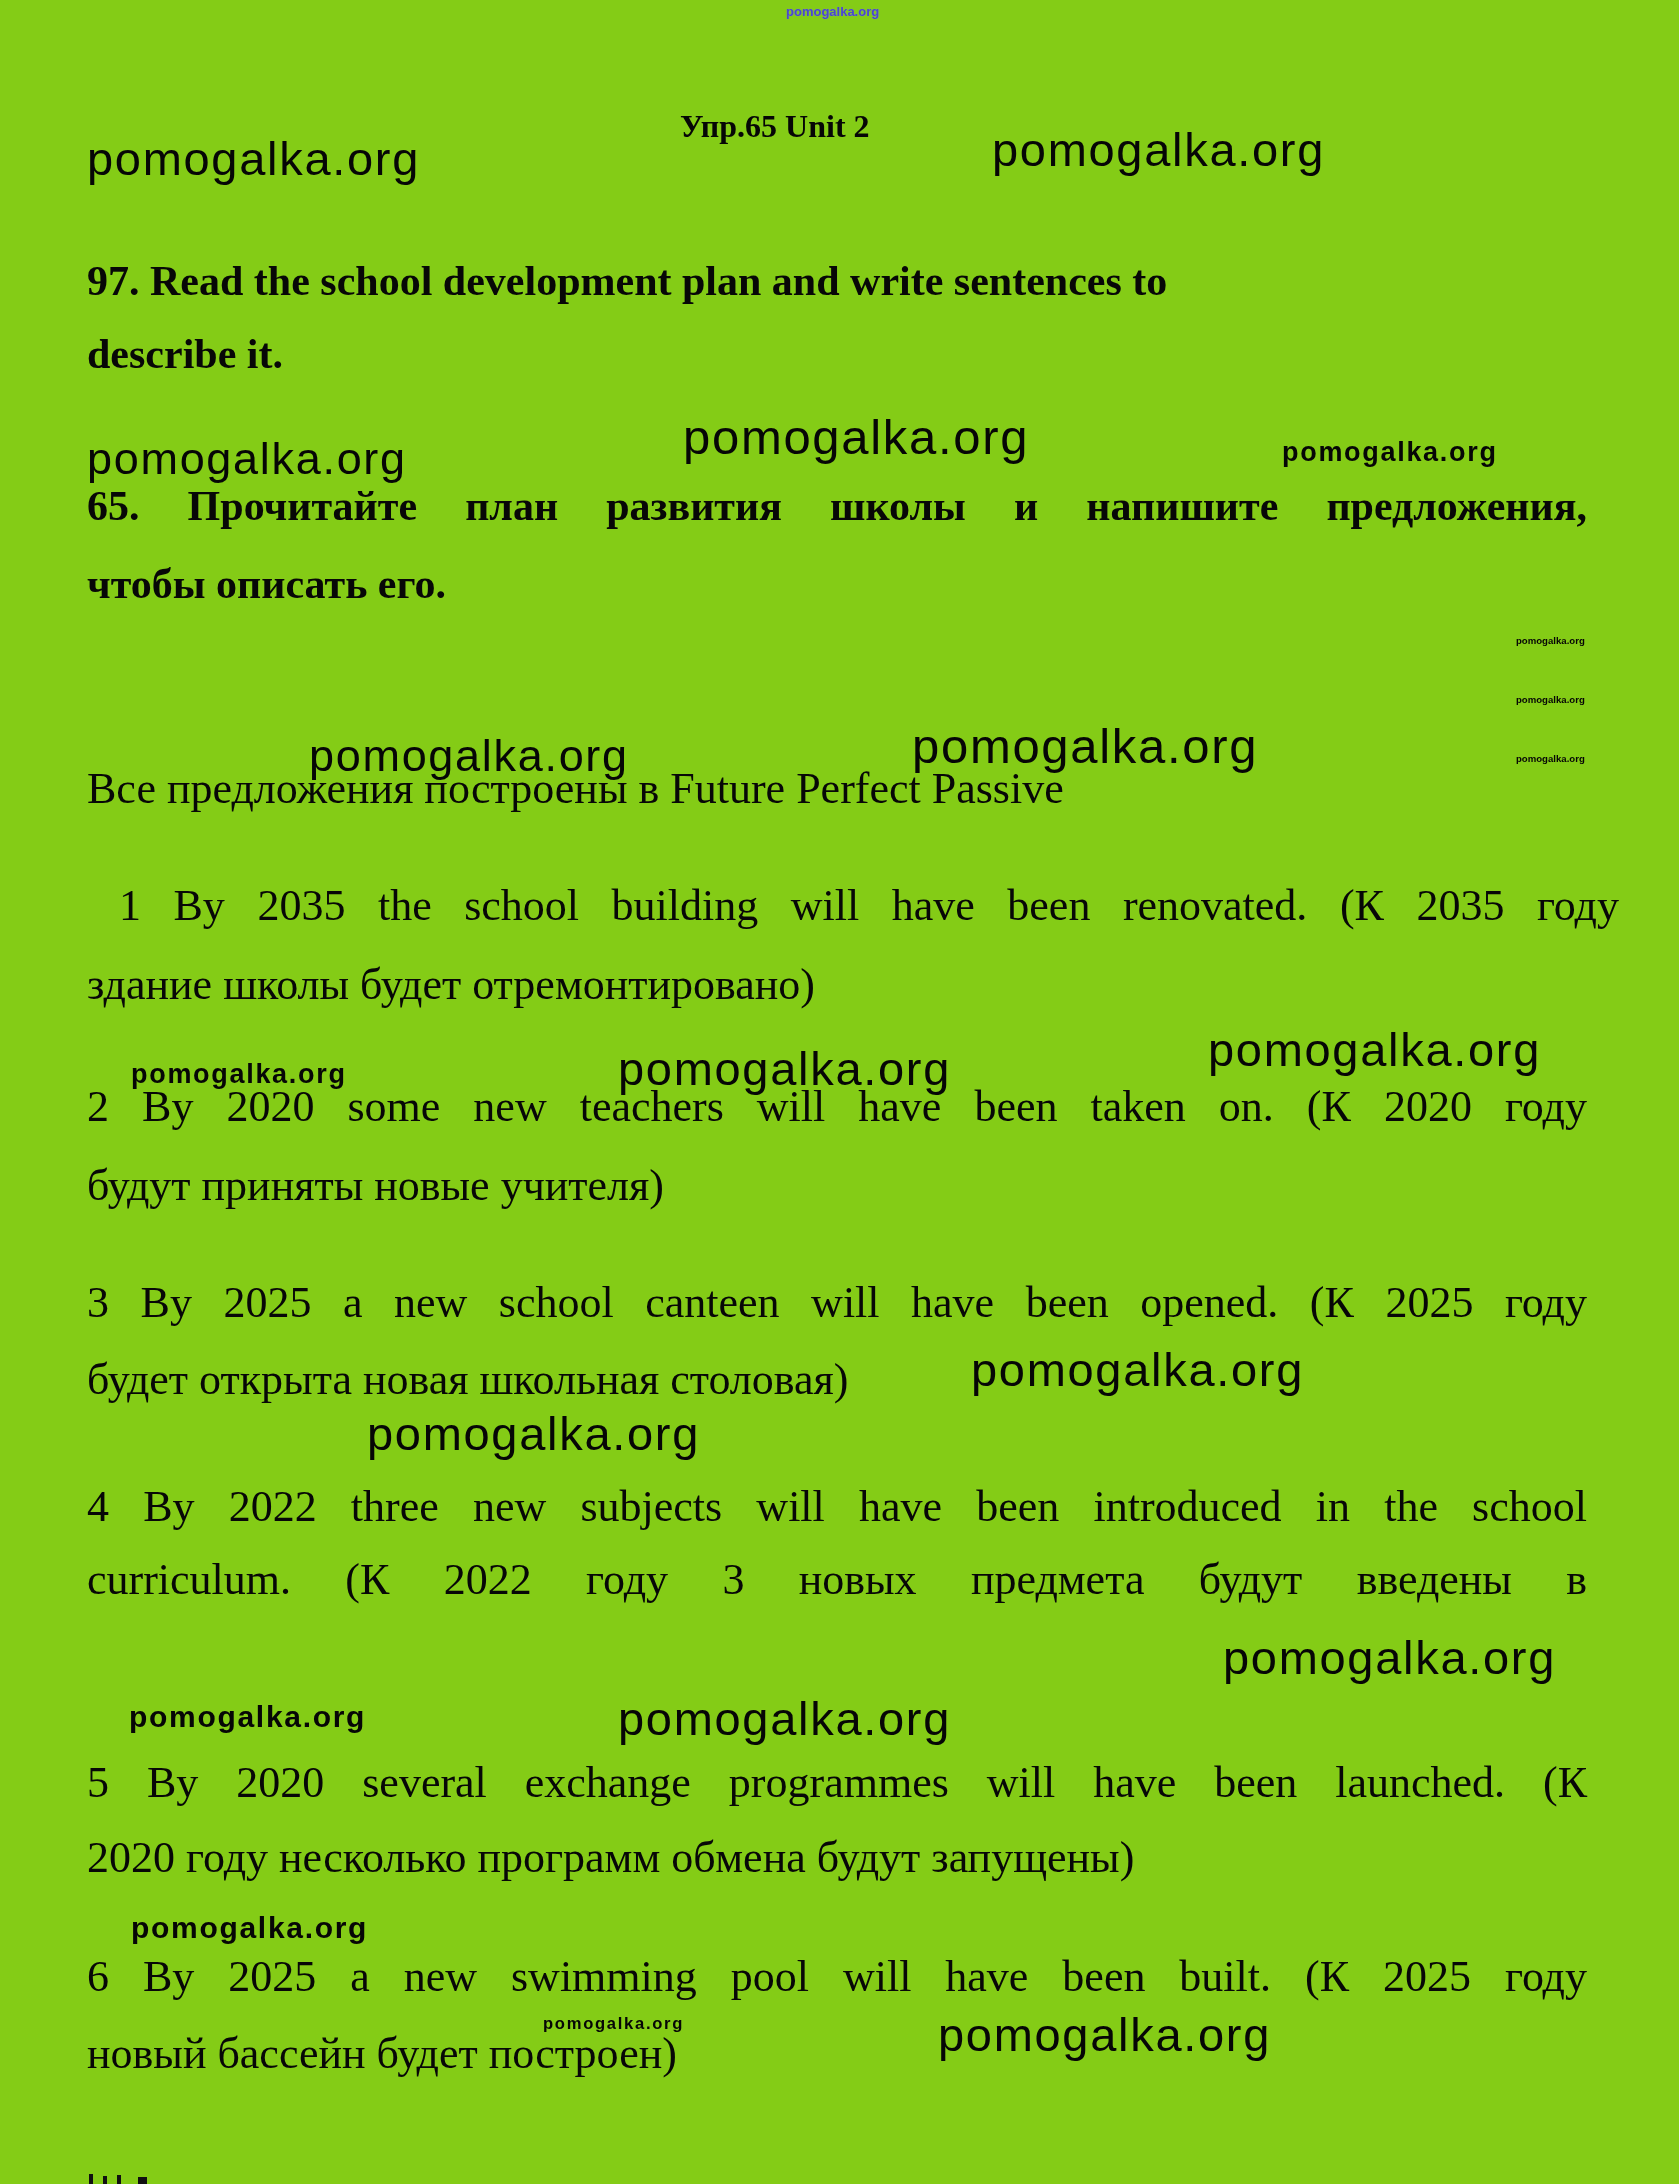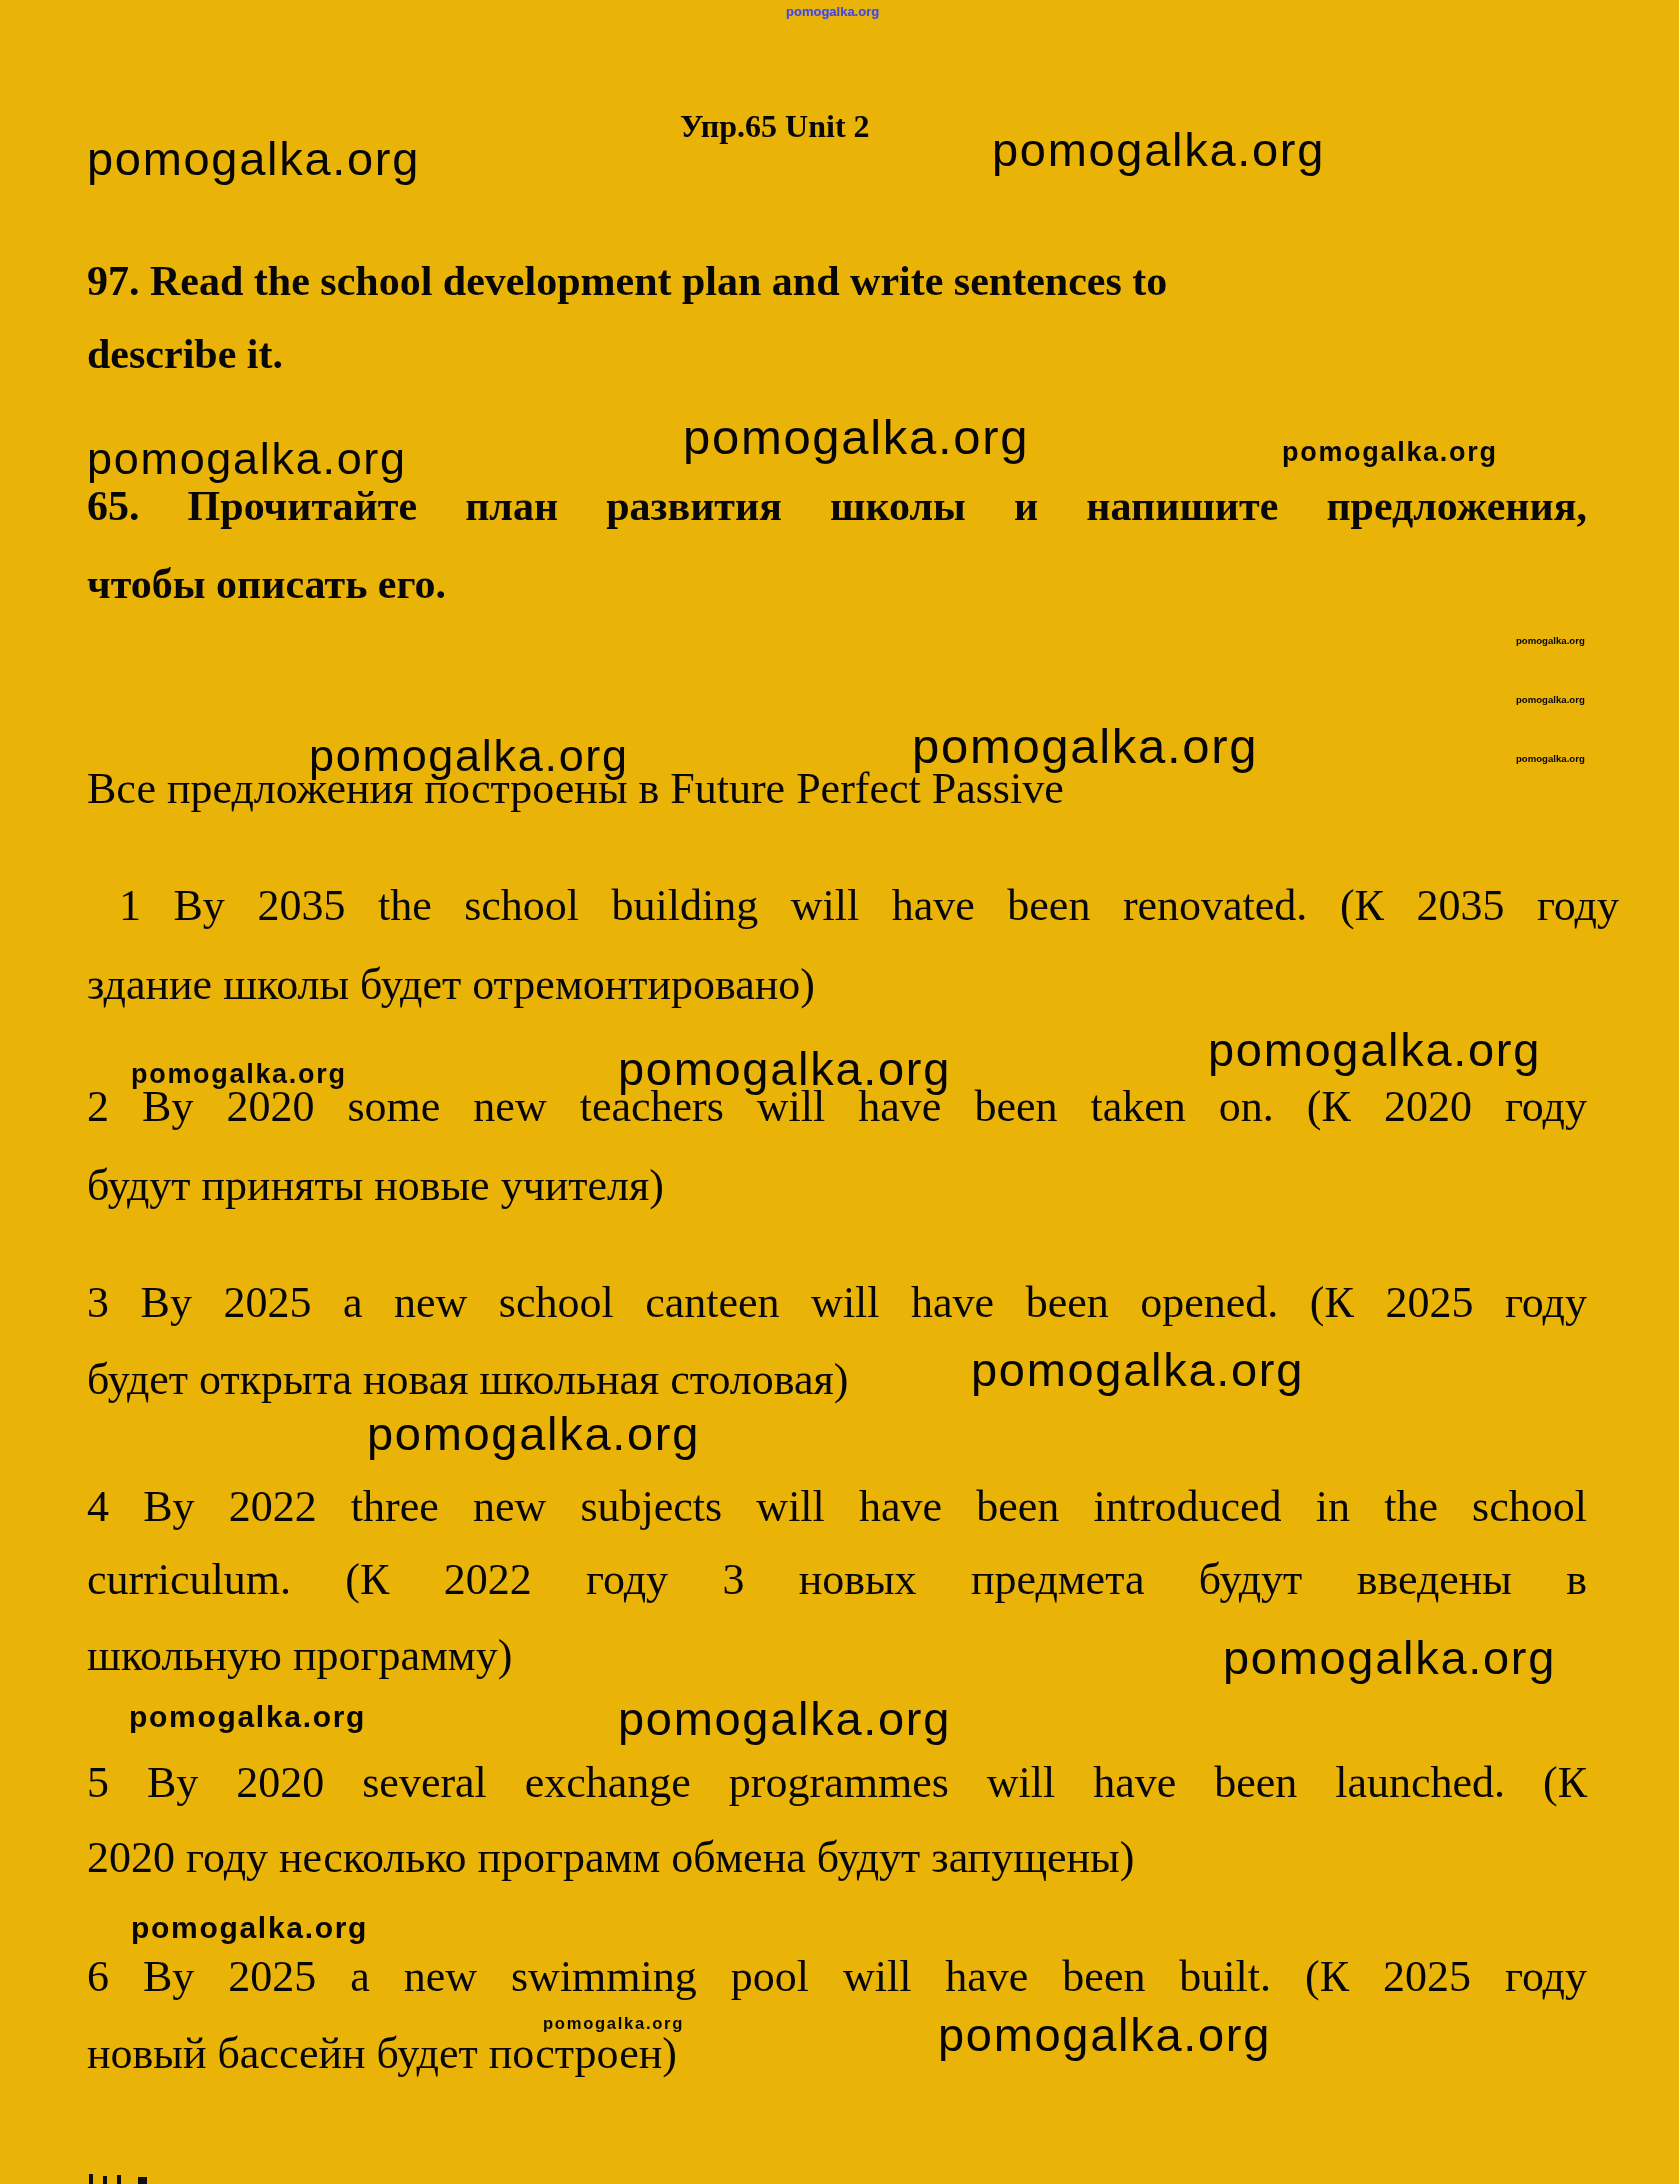--- a/index.html
+++ b/index.html
@@ -1,16 +1,16 @@
 <!DOCTYPE html>
 <html style="font-size:14px"><head>
 <meta charset="utf-8">
 <style>
   html,body{margin:0;padding:0;background:#ffffff;}
-  .page{position:relative;width:1680px;height:2184px;background:#eab308;overflow:hidden;
+  .page{position:relative;width:1680px;height:2184px;background:#84cc16;overflow:hidden;
         font-family:"Liberation Serif",serif;color:#060606;}
   
   .line{position:absolute;left:87px;width:1500px;font-family:"Liberation Serif",serif;
         font-size:44px;line-height:1.08;color:#070707;white-space:normal;}
   .bold{font-weight:bold;font-size:42px;}
   .just{text-align:justify;text-align-last:justify;}
   
   .wm{position:absolute;font-family:"Liberation Sans",sans-serif;font-weight:400;
       color:#060606;white-space:nowrap;letter-spacing:1.7px;}
   .wm-large{font-size:47px;}
@@ -60,21 +60,20 @@
   <div class="line just" style="top:1083px;">2 By 2020 some new teachers will have been taken on. (К 2020 году</div>
   <div class="line" style="top:1162px;">будут приняты новые учителя)</div>
 
   <div class="line just" style="top:1279px;">3 By 2025 a new school canteen will have been opened. (К 2025 году</div>
   <div class="line" style="top:1356px;">будет открыта новая школьная столовая)</div>
   <div class="wm wm-large" style="left:971px;top:1342px;">pomogalka.org</div>
   <div class="wm wm-large" style="left:367px;top:1406px;">pomogalka.org</div>
 
   <div class="line just" style="top:1483px;">4 By 2022 three new subjects will have been introduced in the school</div>
   <div class="line just" style="top:1556px;">curriculum. (К 2022 году 3 новых предмета будут введены в</div>
-  <div class="line" style="top:1632px;">школьную программу)</div>
   <div class="wm wm-large" style="left:1223px;top:1630px;">pomogalka.org</div>
 
   <div class="wm wm-med" style="left:129px;top:1700px;font-size:30px;">pomogalka.org</div>
   <div class="wm wm-large" style="left:618px;top:1691px;">pomogalka.org</div>
 
   <div class="line just" style="top:1759px;">5 By 2020 several exchange programmes will have been launched. (К</div>
   <div class="line" style="top:1834px;">2020 году несколько программ обмена будут запущены)</div>
 
   <div class="wm wm-med" style="left:131px;top:1911px;font-size:30px;">pomogalka.org</div>
 

